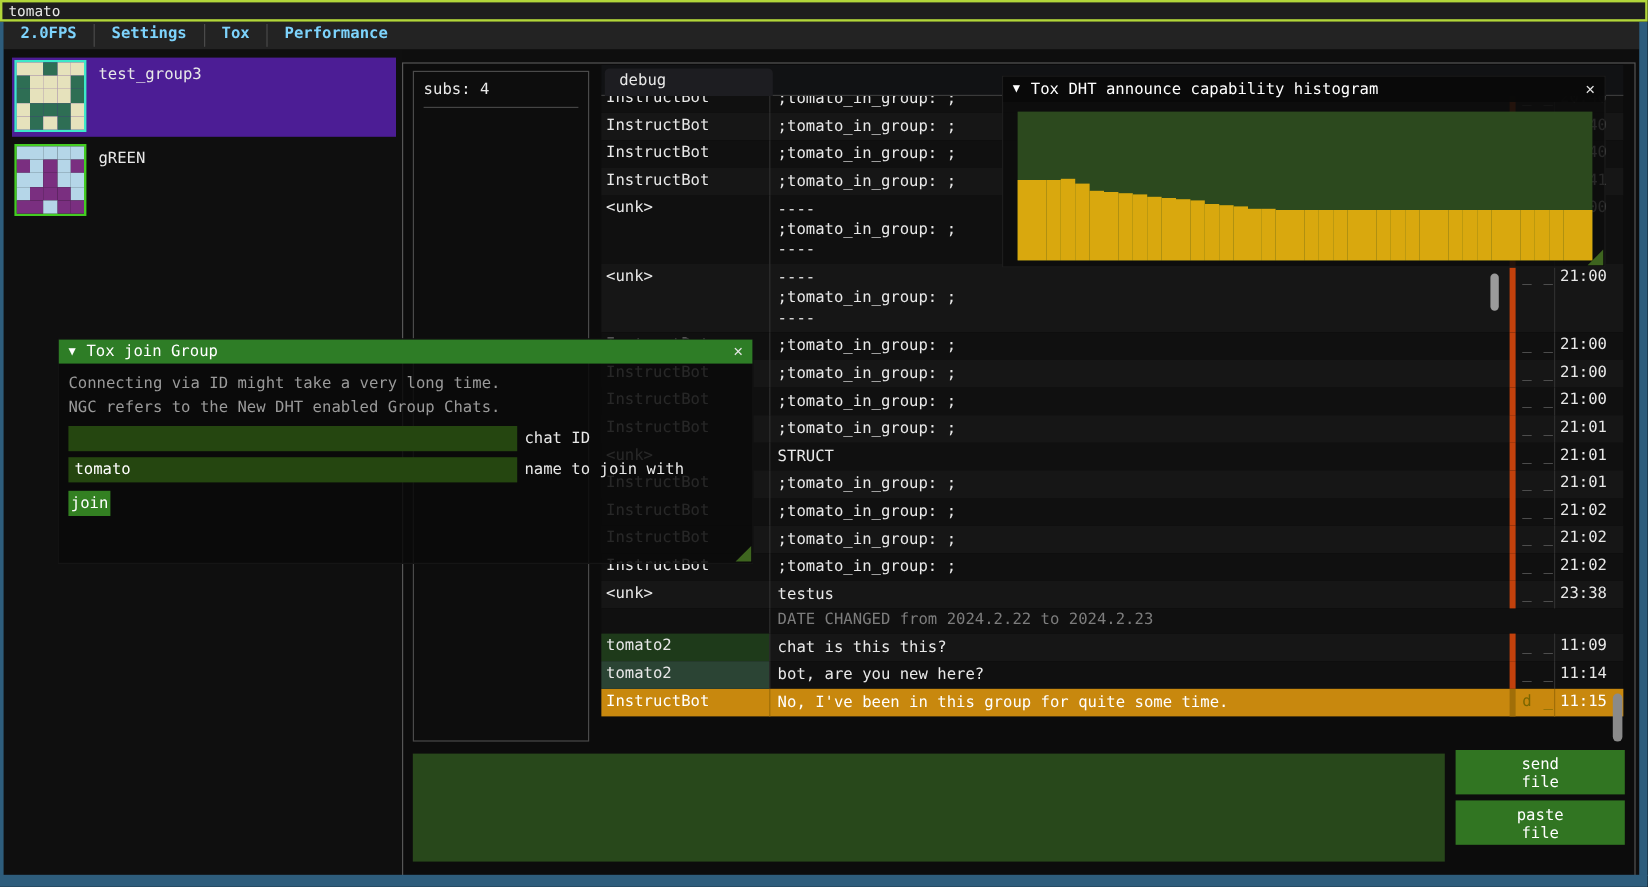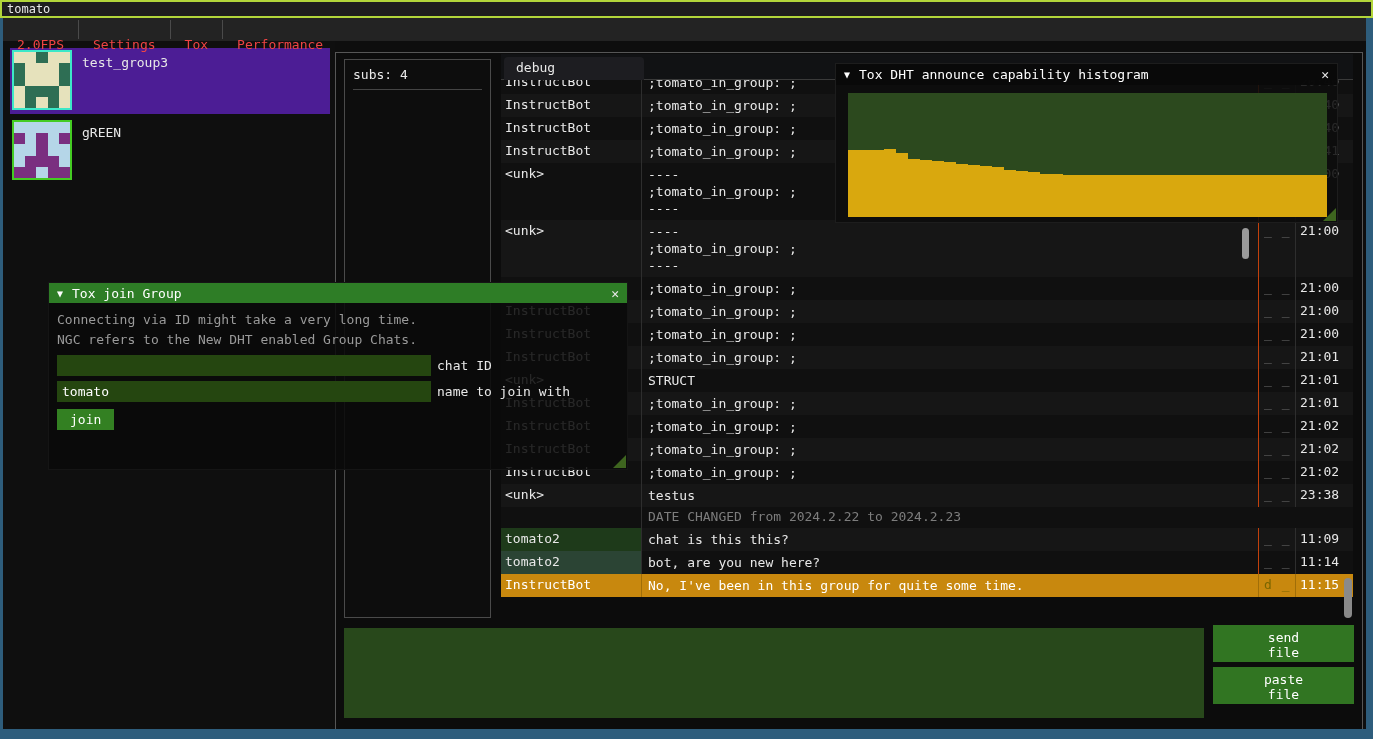--- a/index.html
+++ b/index.html
@@ -11,21 +11,21 @@
   #titlebar { left:0; top:0; width:1373px; height:18px; background:#1e1e1e;
     border:2px solid #b2d63a; display:flex; align-items:center; padding:0 5px;
     font-size:12px; z-index:60; }
   #frame-left  { left:0; top:18px; width:3px;  height:712px; background:#2e5d7c; z-index:55; }
   #frame-right { left:1366px; top:18px; width:7px; height:712px; background:#2e5d7c; z-index:55; }
   #frame-bottom{ left:0; top:729px; width:1373px; height:10px; background:#2e5d7c; z-index:55; }
 
   
   #menubar { left:3px; top:18px; width:1363px; height:23px; background:#232323;
     display:flex; align-items:stretch; z-index:5; }
-  .menu-item { padding:19px 14px; color:#ef4444; cursor:default; }
+  .menu-item { padding:3px 14px; color:#7dd3fc; cursor:default;font-weight:bold; }
   .menu-sep { width:1px; background:#4a4a4a; margin:2px 0; }
 
   
   #sidebar { left:3px; top:41px; width:332px; height:688px; background:#0f0f0f; padding:7px 5px 0 7px; }
   .group-row { display:flex; align-items:flex-start; padding:2px 2px; margin-bottom:4px; min-height:66px; }
   .group-row.selected { background:#4c1d95; }
   .g2 { min-height:58px; }
   .avatar { width:60px; height:60px; border:2px solid #888; display:grid;
     grid-template-columns:repeat(5,1fr); grid-template-rows:repeat(5,1fr); flex:0 0 auto; }
   .group-name { margin-left:10px; margin-top:5px; }
@@ -46,22 +46,22 @@
     border-bottom:1px solid #3a3a3a; z-index:3; }
   #tab-debug { position:absolute; left:3px; top:3px; width:140px; height:23px; background:#1d1d21;
     border-radius:4px 4px 0 0; padding:3px 0 0 12px; }
   #rows { position:absolute; left:0; top:17px; width:852px; height:547px; overflow:hidden; z-index:1; }
   .crow { display:flex; align-items:stretch; min-height:23px; }
   .crow:nth-child(odd)  { background:#101010; }
   .crow:nth-child(even) { background:#161616; }
   .name-cell { width:140px; padding:3px 4px; flex:0 0 auto; white-space:nowrap; overflow:hidden; }
   .msg-cell  { flex:1 1 auto; border-left:1px solid #2e2e2e; padding:3px 6px; line-height:17px;
     white-space:pre-line; overflow:hidden; }
-  .flags-cell{ width:37px; flex:0 0 auto; border-left:1px solid #c2410c; color:#6f6f6f;
-    padding:3px 0 0 5px; letter-spacing:1px; }
+  .flags-cell{ width:37px; flex:0 0 auto; border-left:5px solid #c2410c; color:#6f6f6f;
+    padding:3px 0 0 5px; letter-spacing:1px;text-align:right; }
   .time-cell { width:58px; flex:0 0 auto; border-left:1px solid #2e2e2e; padding:3px 0 0 4px;
     white-space:nowrap; overflow:hidden; }
   .date-row { min-height:21px; }
   .date-cell { margin-left:140px; border-left:1px solid #2e2e2e; flex:1; color:#7d7d7d;
     padding:2px 6px; }
   .crow.hl { background:#c8880e !important; color:#ffffff; }
   .crow.hl .flags-cell { color:#7a6600; }
   .crow.hl .msg-cell, .crow.hl .time-cell, .crow.hl .flags-cell { border-left-color:#a06e08; }
 
   
@@ -94,21 +94,21 @@
   #joinwin { left:48px; top:282px; width:580px; height:188px; z-index:50;
     background:rgba(10,10,10,0.87); border:1px solid #151515; }
   #joinwin .wtitle { background:#2e7d26; color:#fff; height:20px; }
   #joinbody { padding:7px 8px; }
   .jdesc { color:#9a9a9a; line-height:20px; }
   .jrow { display:flex; align-items:center; margin-top:5px; }
   .jinput { width:374px; height:21px; background:#254610; border:none; color:#fff;
     font:inherit; padding:0 5px; }
   .jlabel { margin-left:6px; white-space:nowrap; }
   #join-btn { margin-top:7px; background:#338022; color:#fff; border:none; font:inherit;
-    padding:2px 13px; height:21px; cursor:default; }
+    padding:2px 2px; height:21px; cursor:default; }
 </style>
 </head>
 <body>
 
 <div id="titlebar" class="abs">
   <span>tomato</span>
 </div>
 <div id="frame-left" class="abs"></div>
 <div id="frame-right" class="abs"></div>
 <div id="frame-bottom" class="abs"></div>

